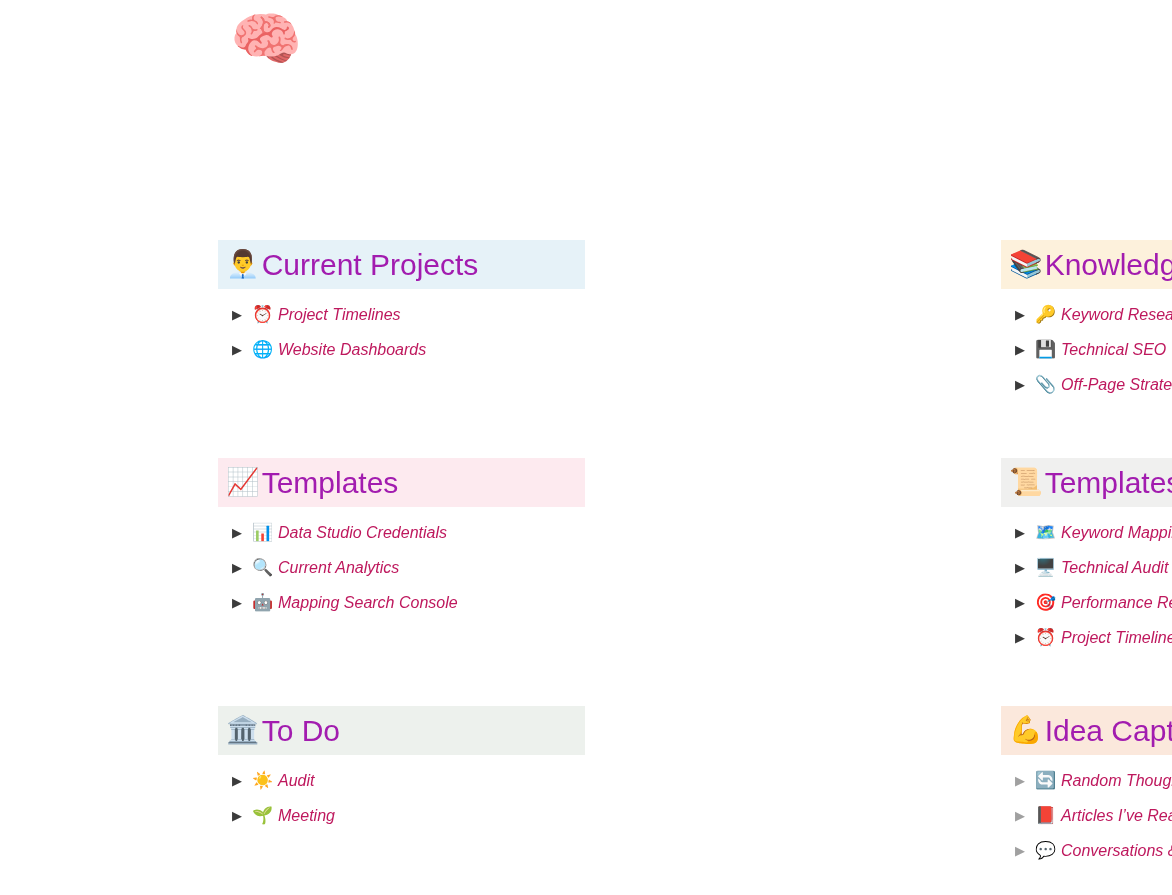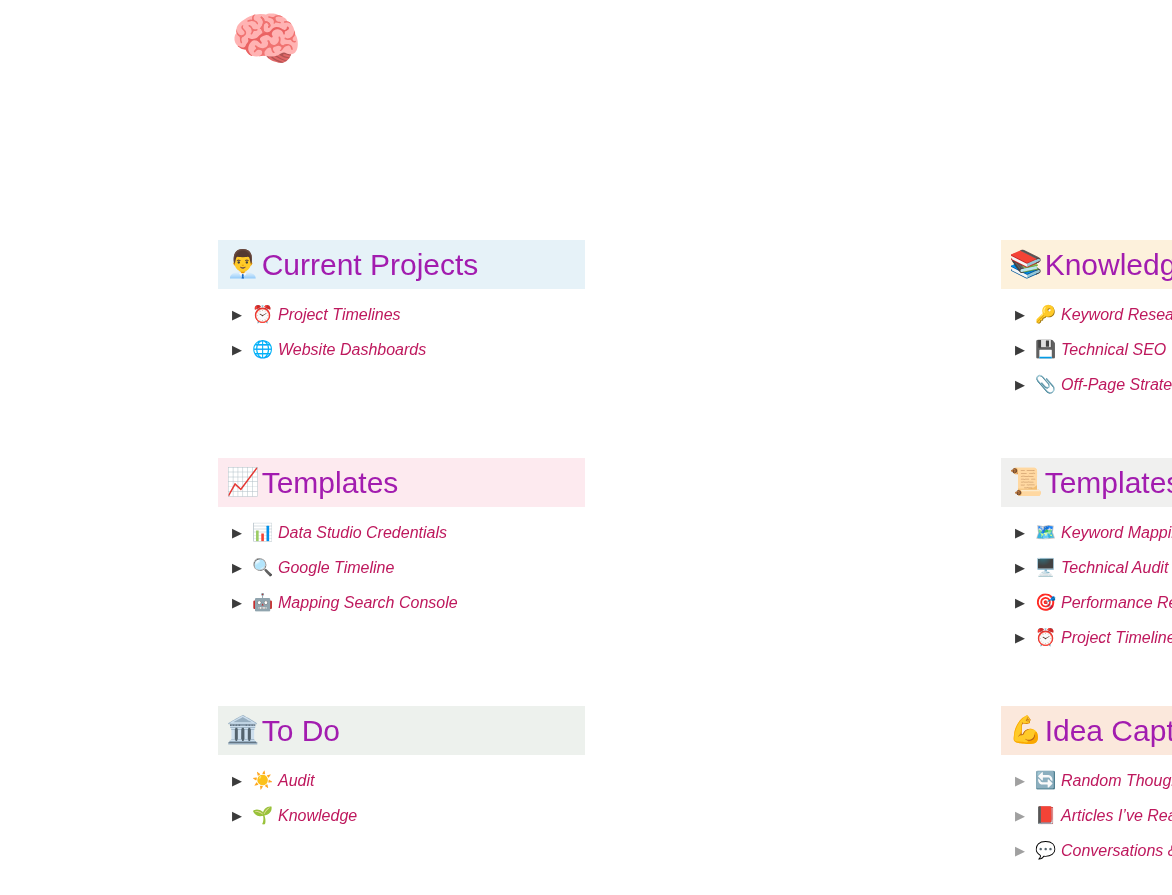--- a/index.html
+++ b/index.html
@@ -209,21 +209,21 @@
             </div>
             <div class="item-list" style="min-height: 113px;">
               <div class="item">
                 <span class="toggle">▶</span>
                 <span class="item-emoji">📊</span>
                 <span class="item-label">Data Studio Credentials</span>
               </div>
               <div class="item">
                 <span class="toggle">▶</span>
                 <span class="item-emoji">🔍</span>
-                <span class="item-label">Google Timeline</span>
+                <span class="item-label">Current Analytics</span>
               </div>
               <div class="item">
                 <span class="toggle">▶</span>
                 <span class="item-emoji">🤖</span>
                 <span class="item-label">Mapping Search Console</span>
               </div>
             </div>
           </div>
       </div>
       <div class="col-right">
@@ -269,21 +269,21 @@
             </div>
             <div class="item-list" style="min-height: 113px;">
               <div class="item">
                 <span class="toggle">▶</span>
                 <span class="item-emoji">☀️</span>
                 <span class="item-label">Audit</span>
               </div>
               <div class="item">
                 <span class="toggle">▶</span>
                 <span class="item-emoji">🌱</span>
-                <span class="item-label">Knowledge</span>
+                <span class="item-label">Meeting</span>
               </div>
             </div>
           </div>
       </div>
       <div class="col-right">
         <div class="section" id="sec-5">
             <div class="section-header" style="background: rgb(251, 232, 220);">
               <span class="sec-emoji">💪</span>
               <span class="sec-title">Idea Capturing</span>
             </div>

